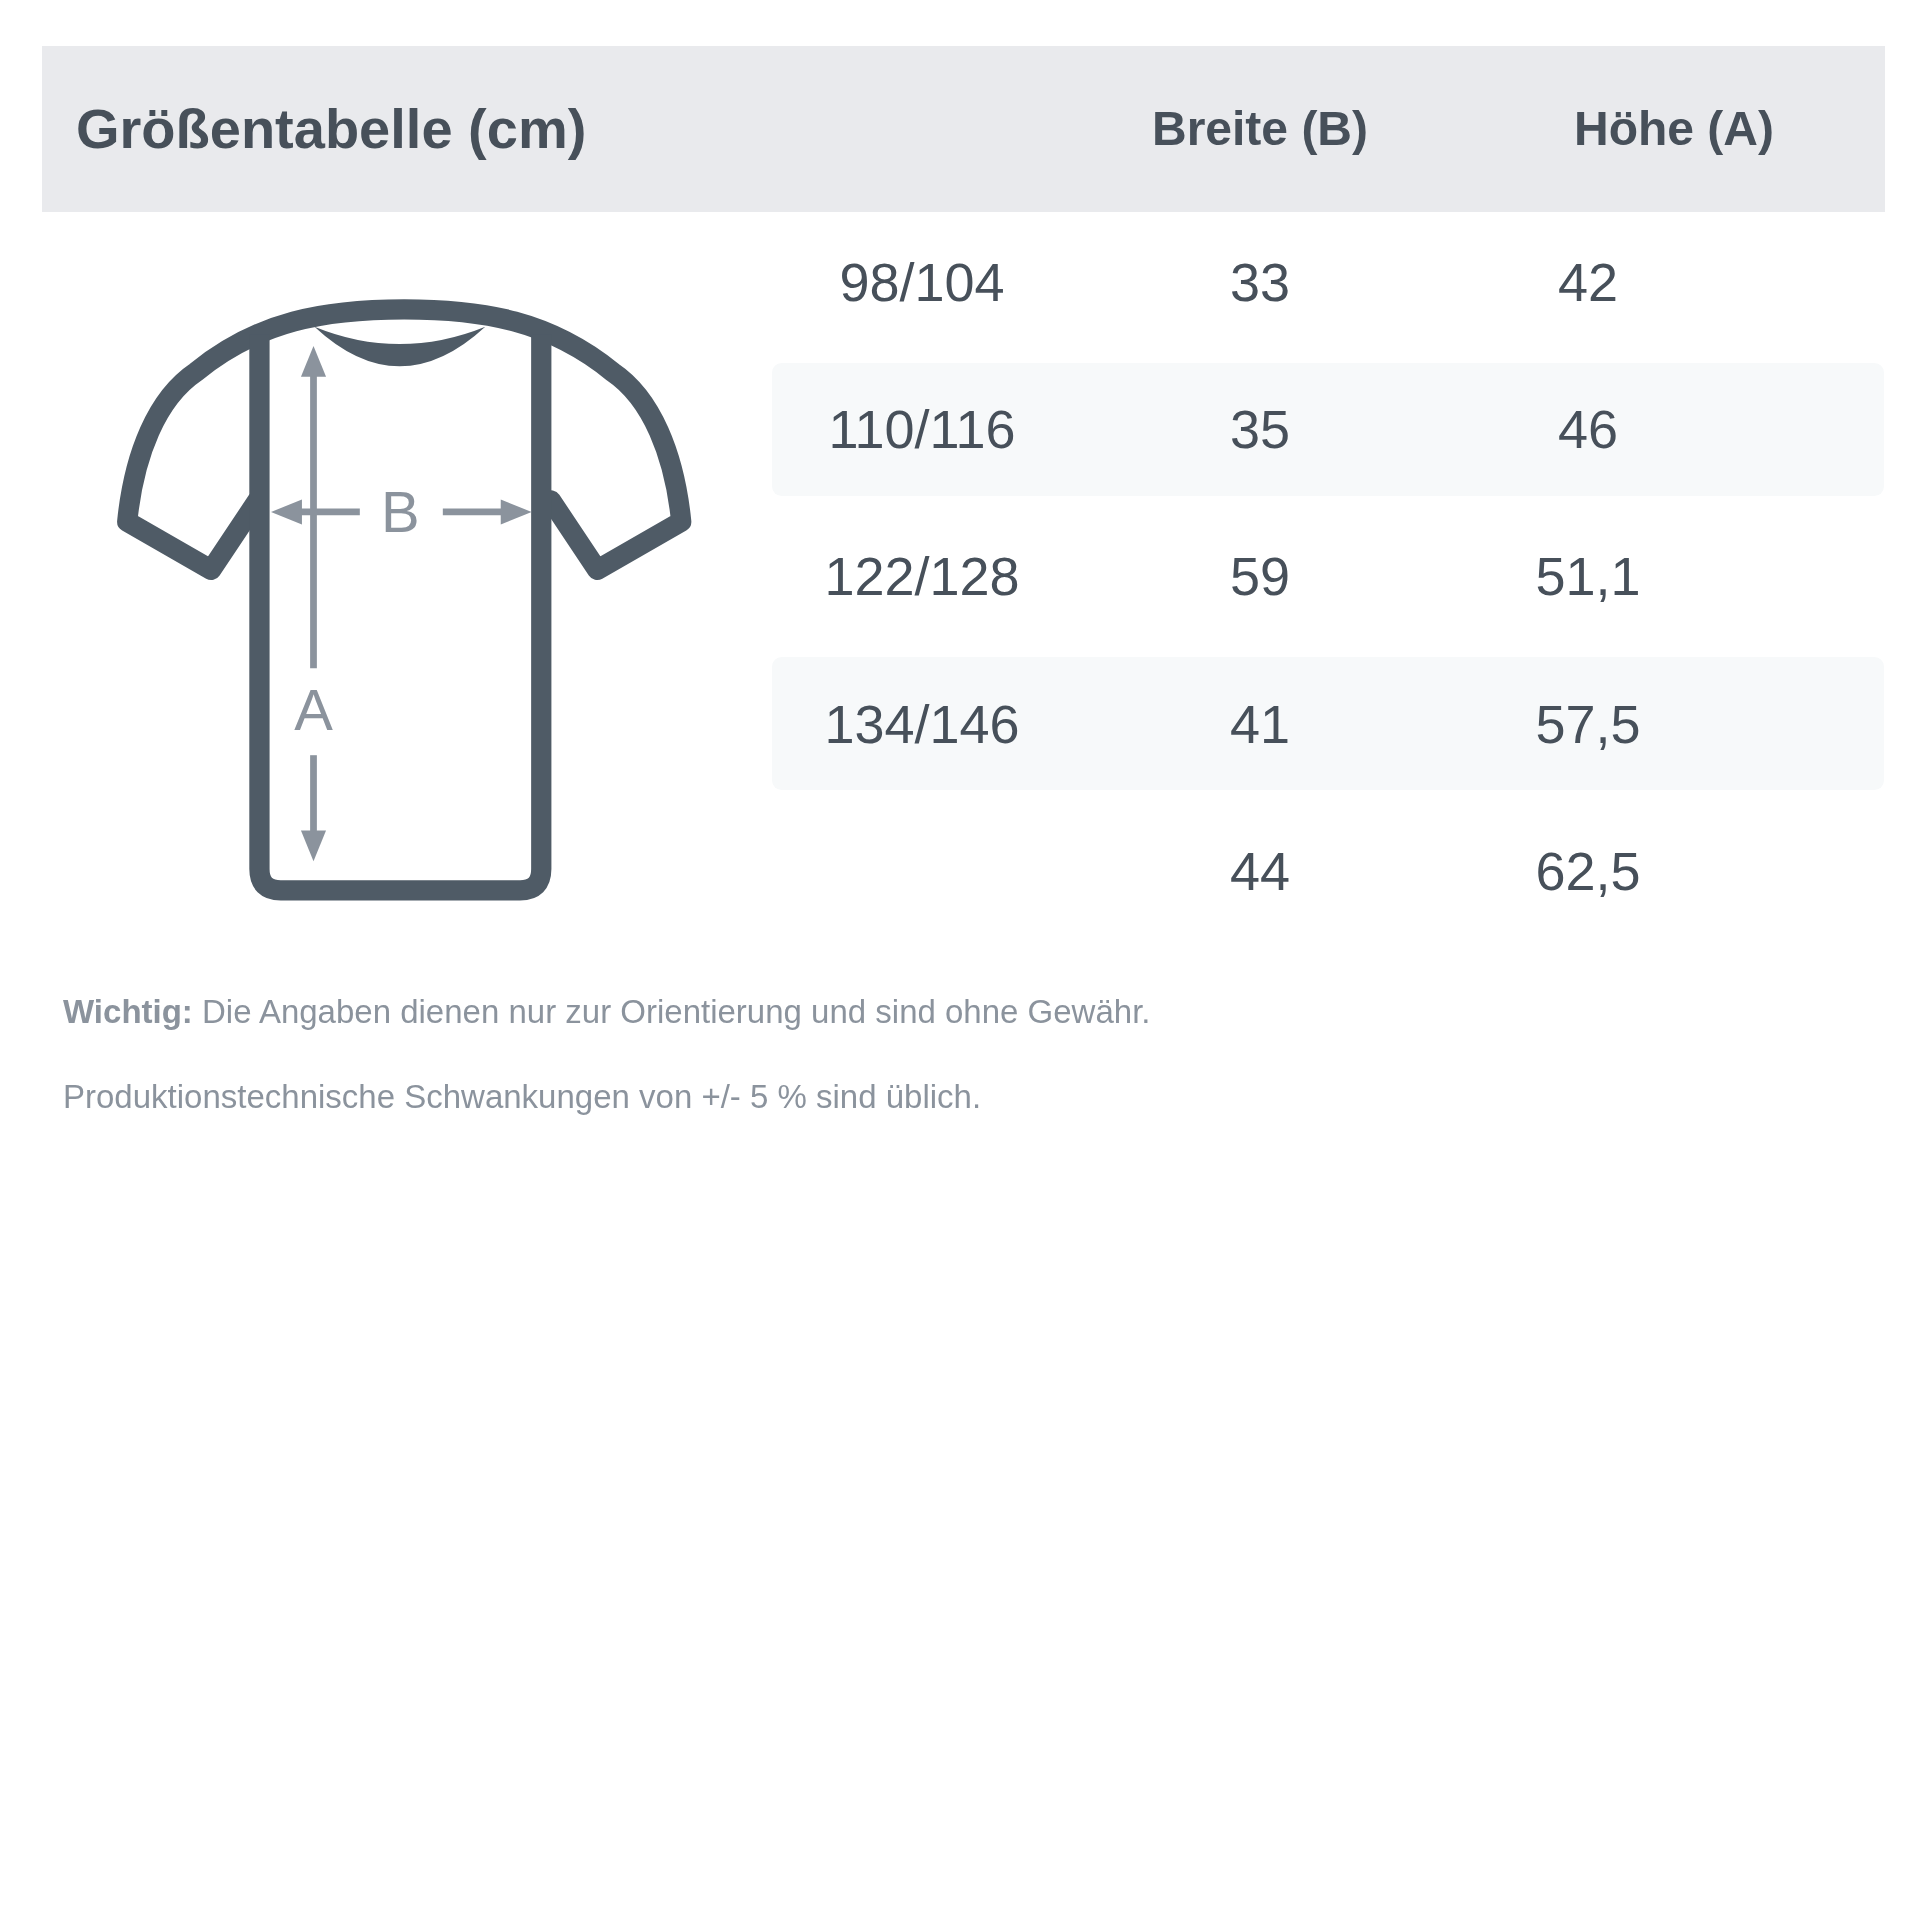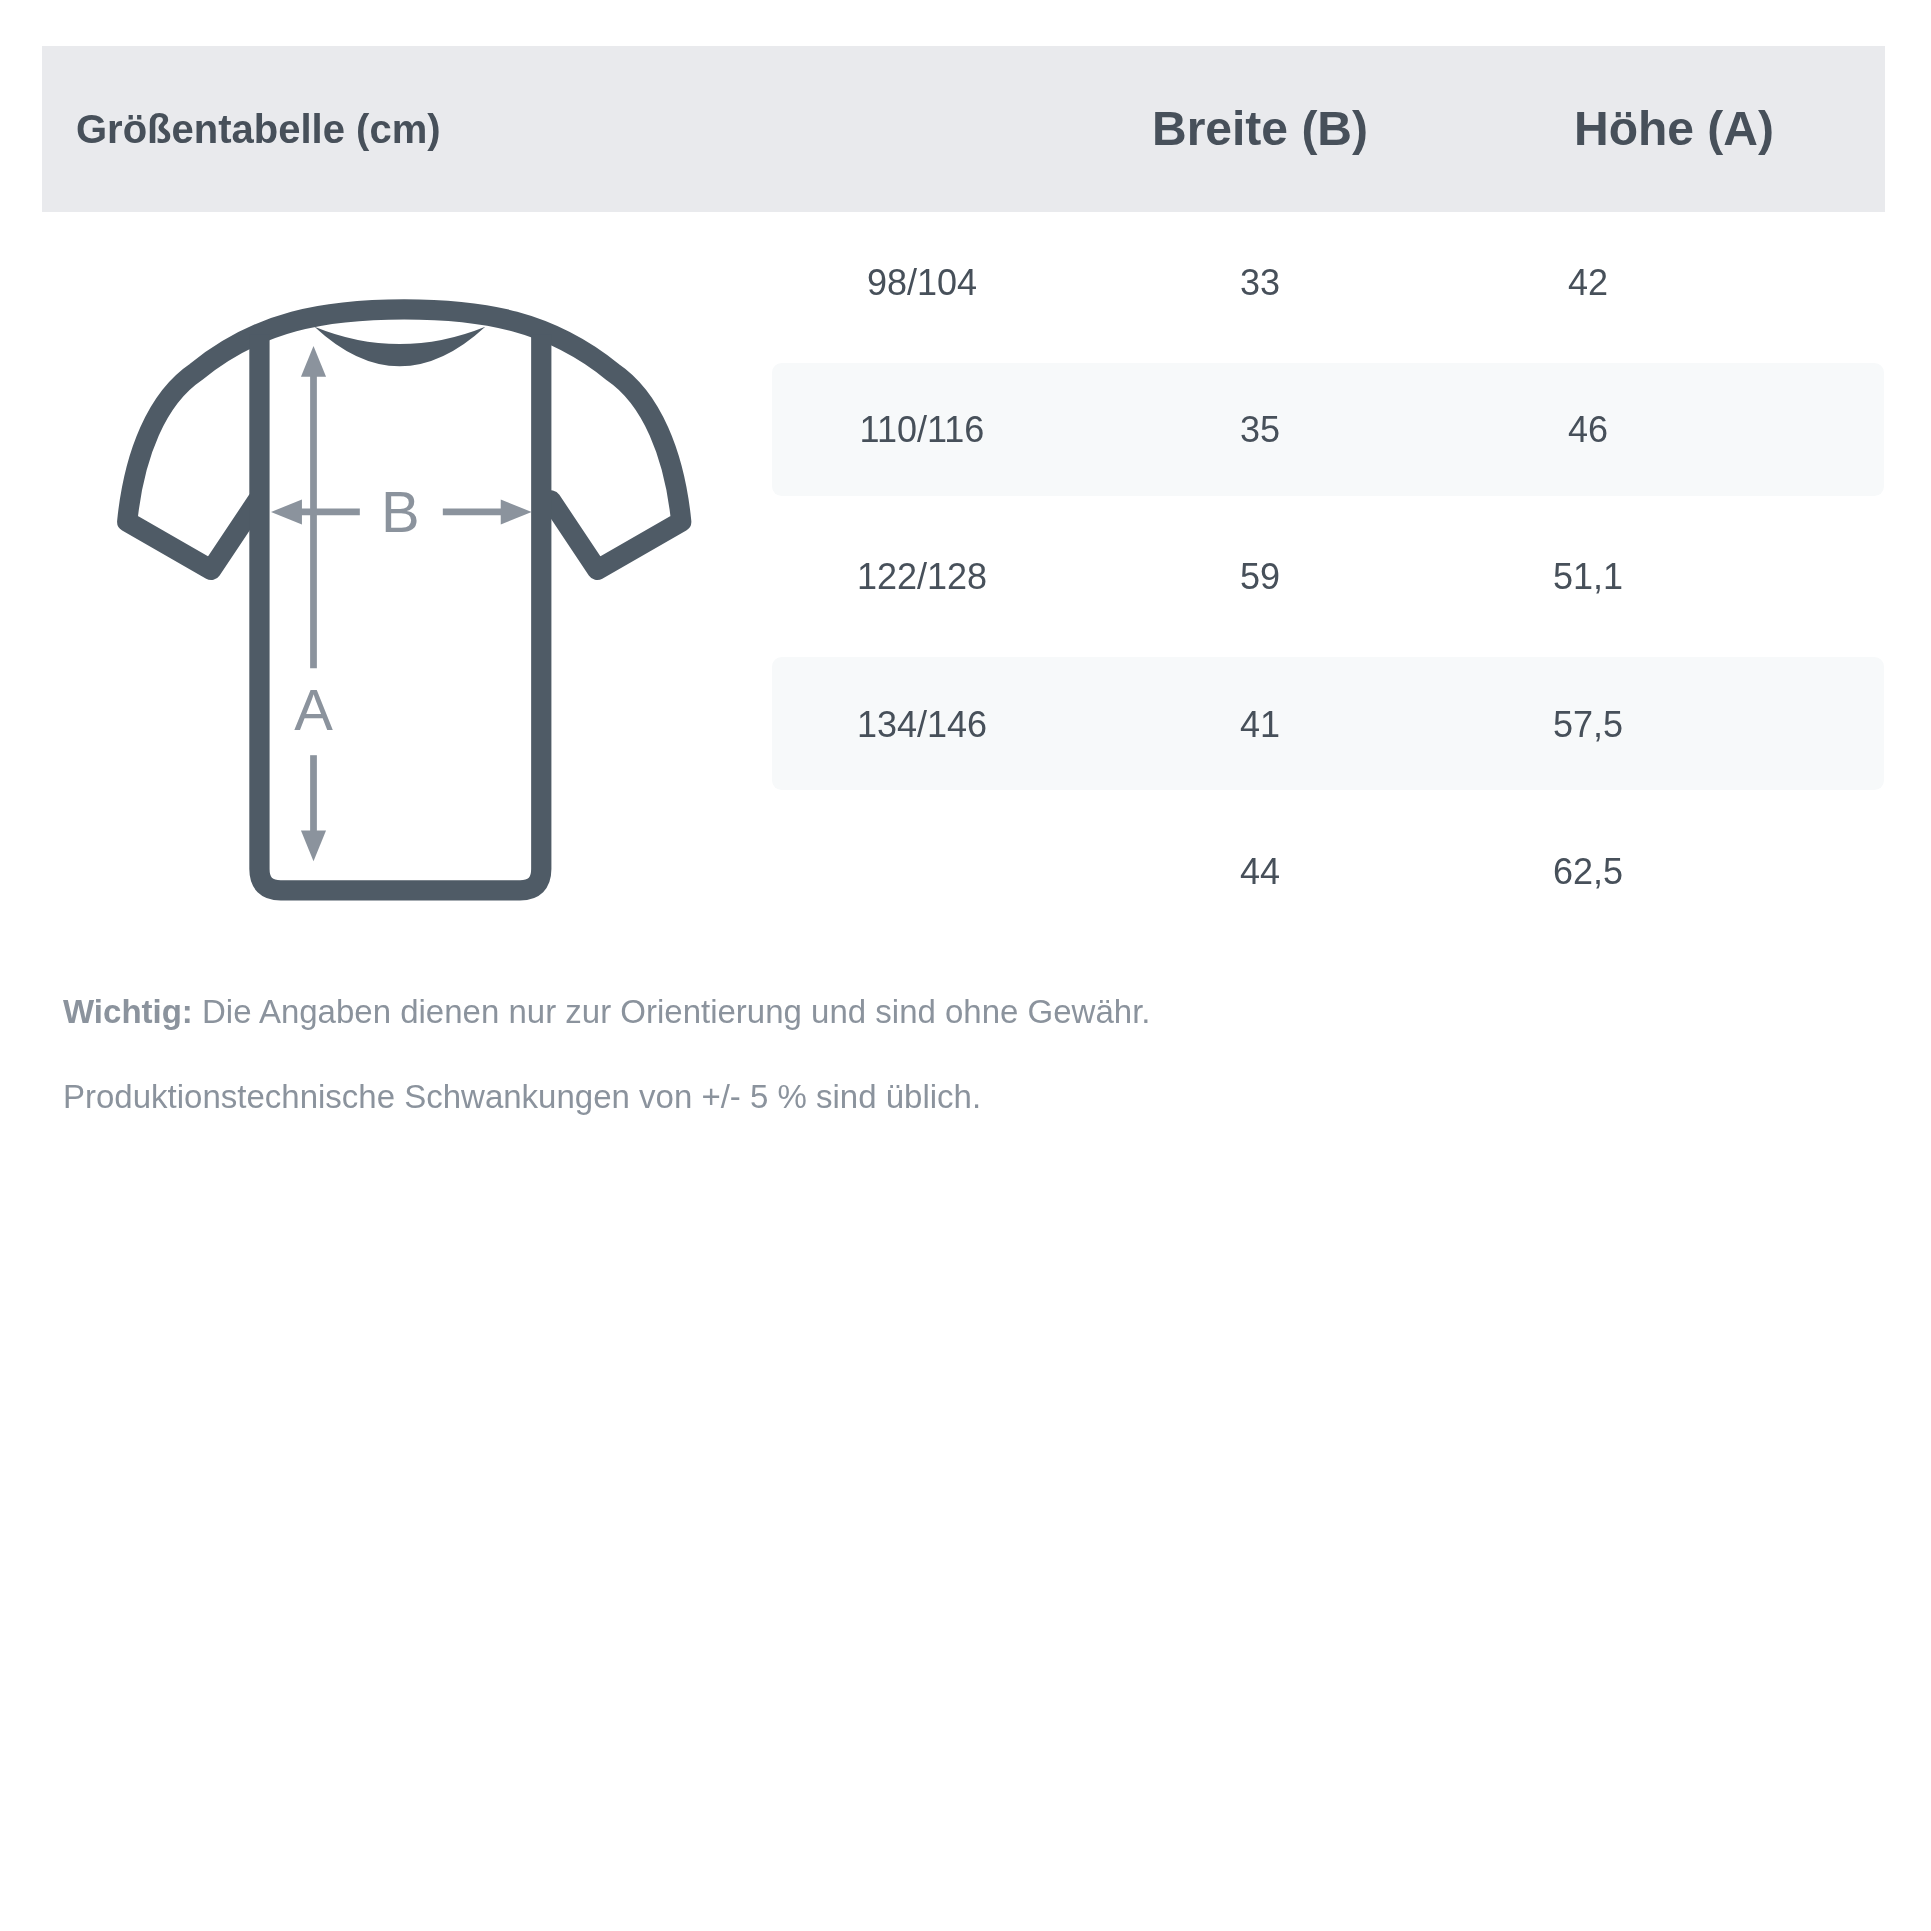--- a/index.html
+++ b/index.html
@@ -9,40 +9,40 @@
     background:#ffffff;
     font-family:"Liberation Sans", sans-serif;
     overflow:hidden;
   }
   .header-band{
     position:absolute;left:42px;top:46px;width:1843px;height:166px;
     background:var(--band,#e9eaed);
   }
   .title{
     position:absolute;left:34px;top:0;height:166px;line-height:166px;
-    font-size:40px;font-weight:bold;color:var(--dark,#47505a);
+    font-size:56px;font-weight:bold;color:var(--dark,#47505a);
     white-space:nowrap;
     text-align:center;
   }
   .col-head{
     position:absolute;top:0;height:166px;line-height:166px;
     font-size:48px;font-weight:bold;color:var(--dark,#47505a);
     transform:translateX(-50%);white-space:nowrap;
   }
   .col-head.breite{left:1218px;}
   .col-head.hoehe{left:1632px;}
   .stripe{
     position:absolute;left:772px;width:1112px;height:133px;
     background:var(--stripe,#f7f9fa);border-radius:9.7px;
   }
   .stripe.s1{top:363px;}
   .stripe.s2{top:657px;}
   .t-row{
     position:absolute;left:0;width:1931px;height:133px;line-height:133px;
-    font-size:36px;color:var(--dark,#47505a);
+    font-size:54px;color:var(--dark,#47505a);
   }
   .t-row .cell{
     position:absolute;top:0;height:133px;line-height:133px;
     transform:translateX(-50%);white-space:nowrap;
   }
   .cell.size{left:922px;}
   .cell.breite{left:1260px;}
   .cell.hoehe{left:1588px;}
   .r1{top:216px;} .r2{top:363px;} .r3{top:510px;} .r4{top:658px;} .r5{top:805px;}
   .shirt-wrap{

